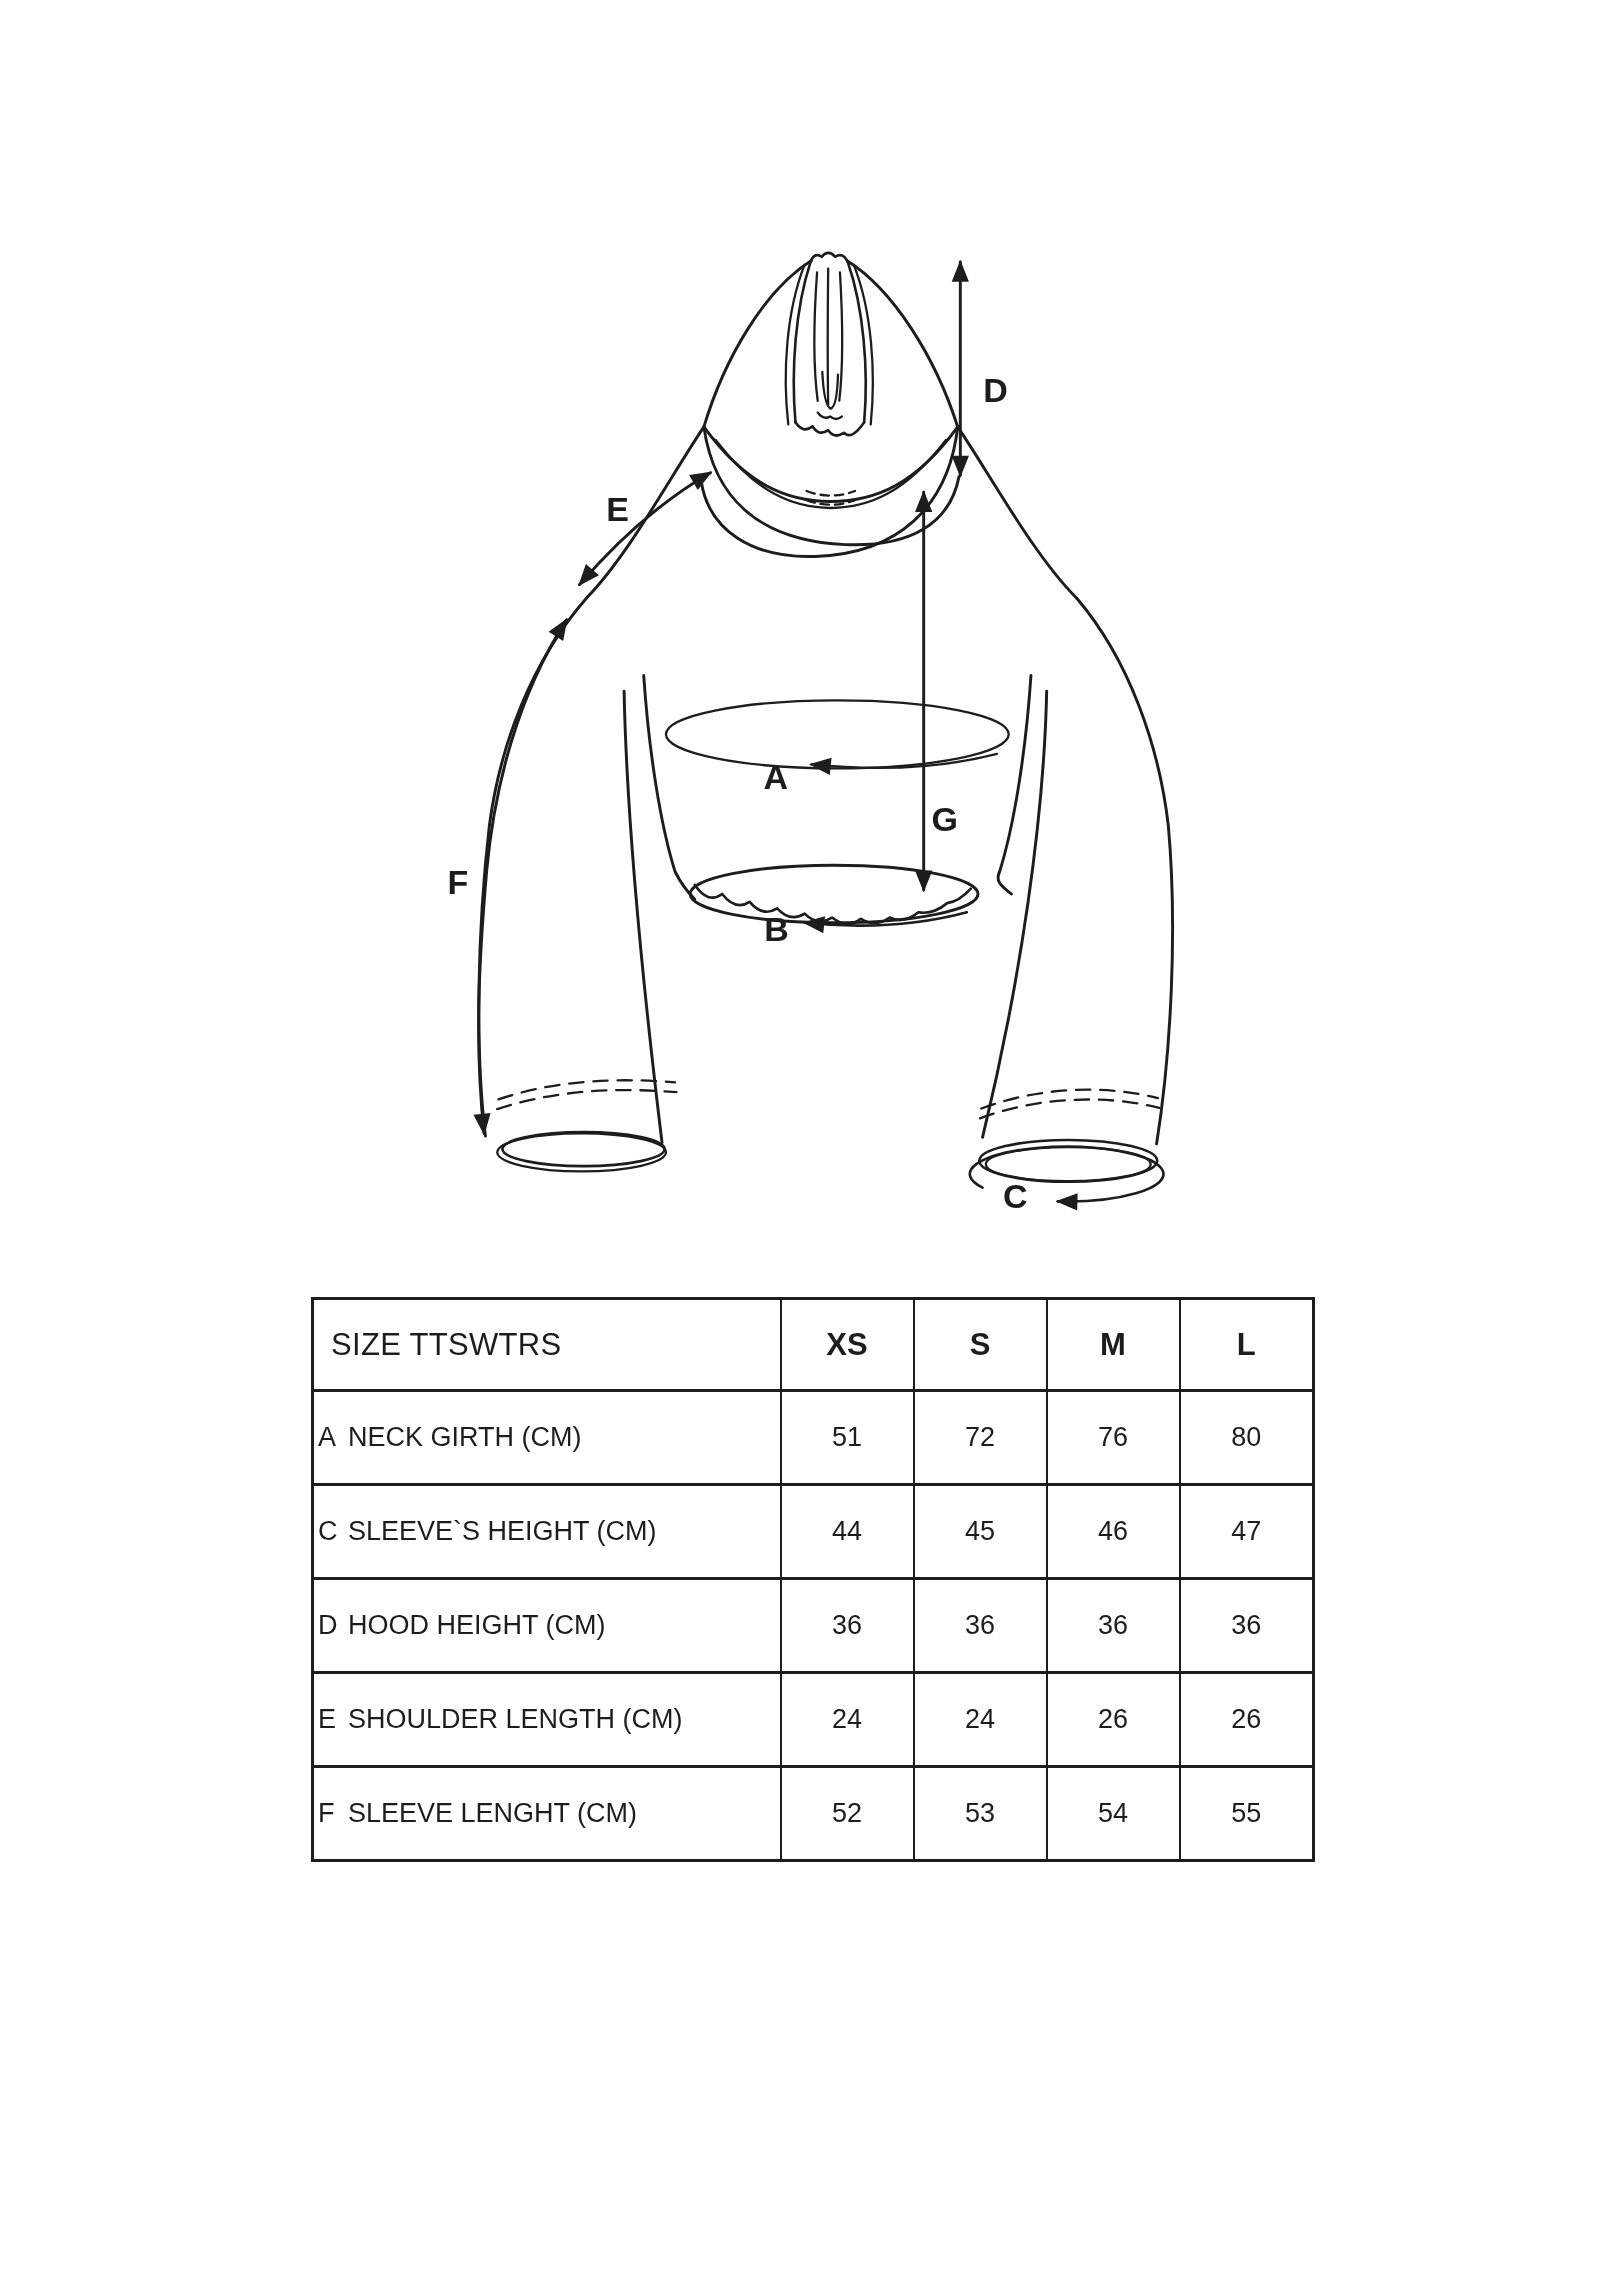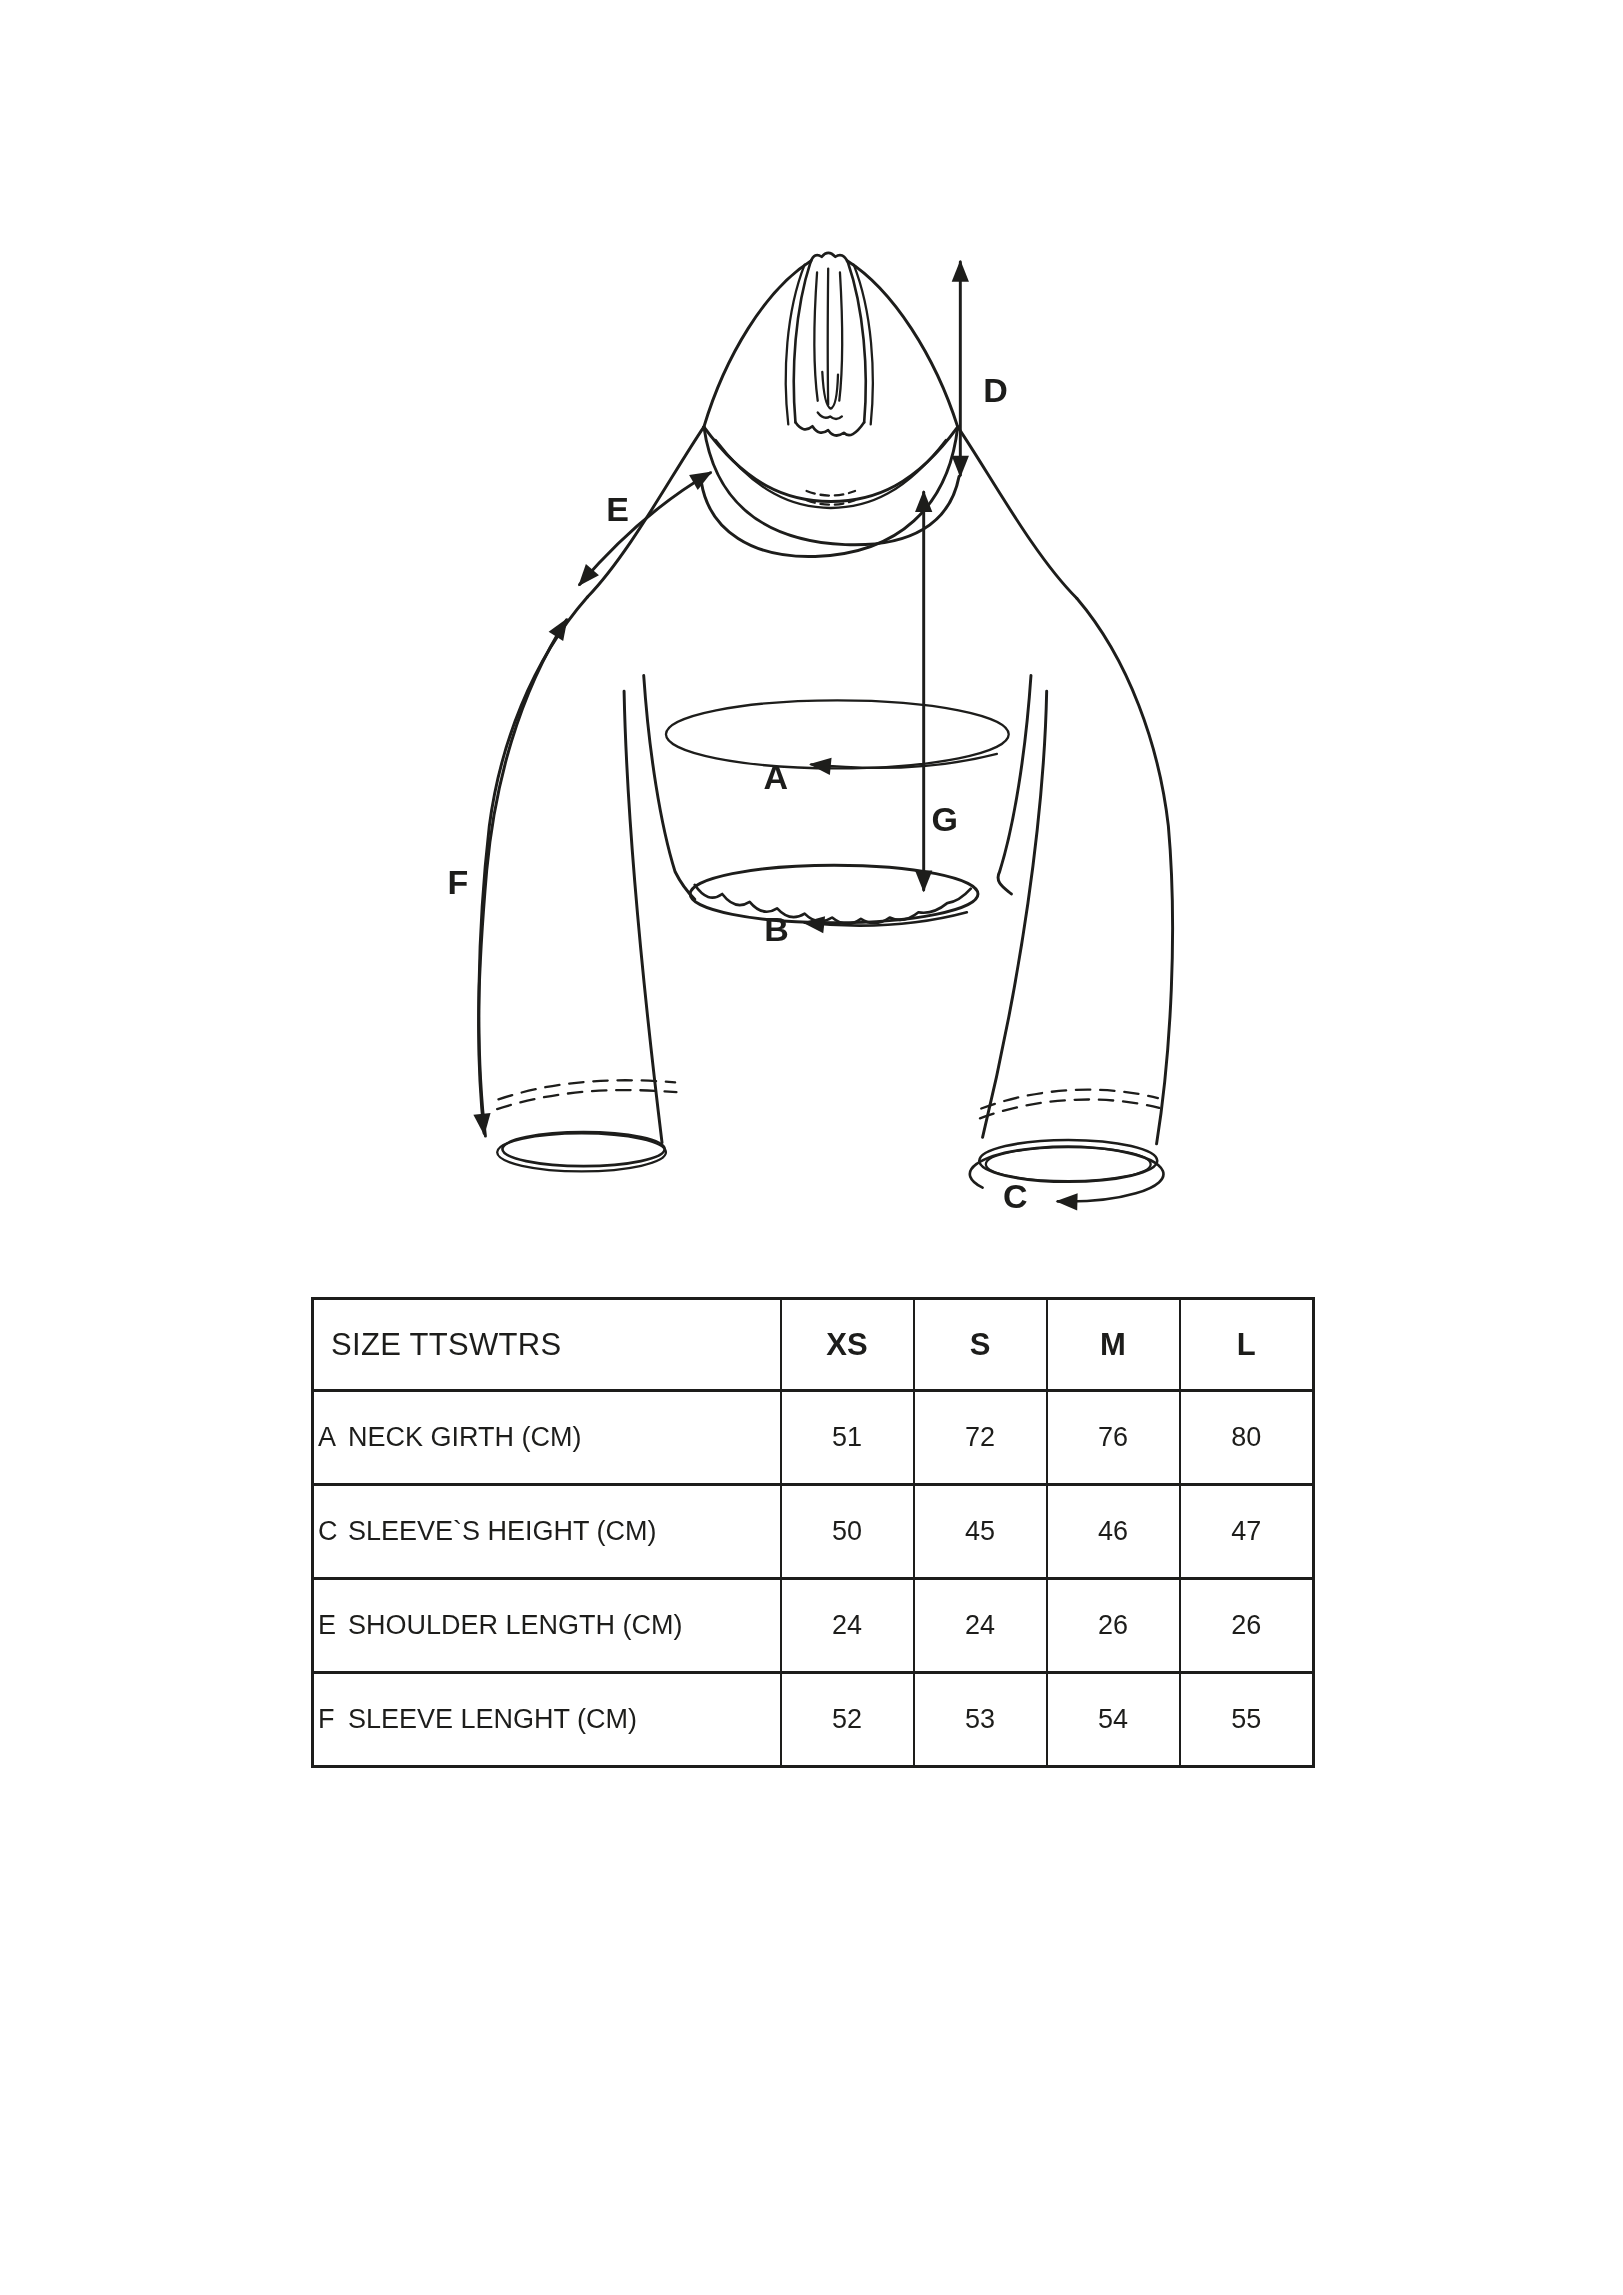--- a/index.html
+++ b/index.html
@@ -156,24 +156,31 @@
     <tbody>
       <tr>
         <td class="row-label"><span class="letter">A</span><span>NECK GIRTH (CM)</span></td>
         <td class="val">51</td>
         <td class="val">72</td>
         <td class="val">76</td>
         <td class="val">80</td>
       </tr>
       <tr>
         <td class="row-label"><span class="letter">C</span><span>SLEEVE`S HEIGHT (CM)</span></td>
-        <td class="val">50</td>
+        <td class="val">44</td>
         <td class="val">45</td>
         <td class="val">46</td>
         <td class="val">47</td>
+      </tr>
+      <tr>
+        <td class="row-label"><span class="letter">D</span><span>HOOD HEIGHT (CM)</span></td>
+        <td class="val">36</td>
+        <td class="val">36</td>
+        <td class="val">36</td>
+        <td class="val">36</td>
       </tr>
       <tr>
         <td class="row-label"><span class="letter">E</span><span>SHOULDER LENGTH (CM)</span></td>
         <td class="val">24</td>
         <td class="val">24</td>
         <td class="val">26</td>
         <td class="val">26</td>
       </tr>
       <tr>
         <td class="row-label"><span class="letter">F</span><span>SLEEVE LENGHT (CM)</span></td>

